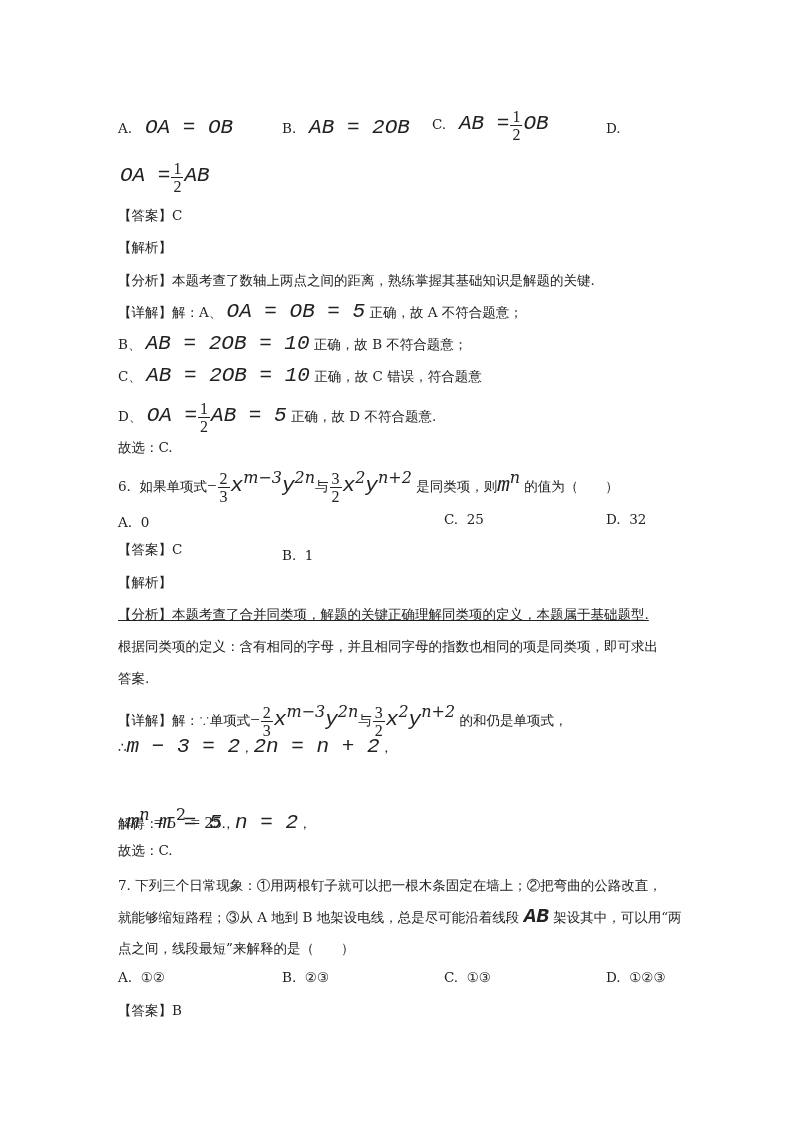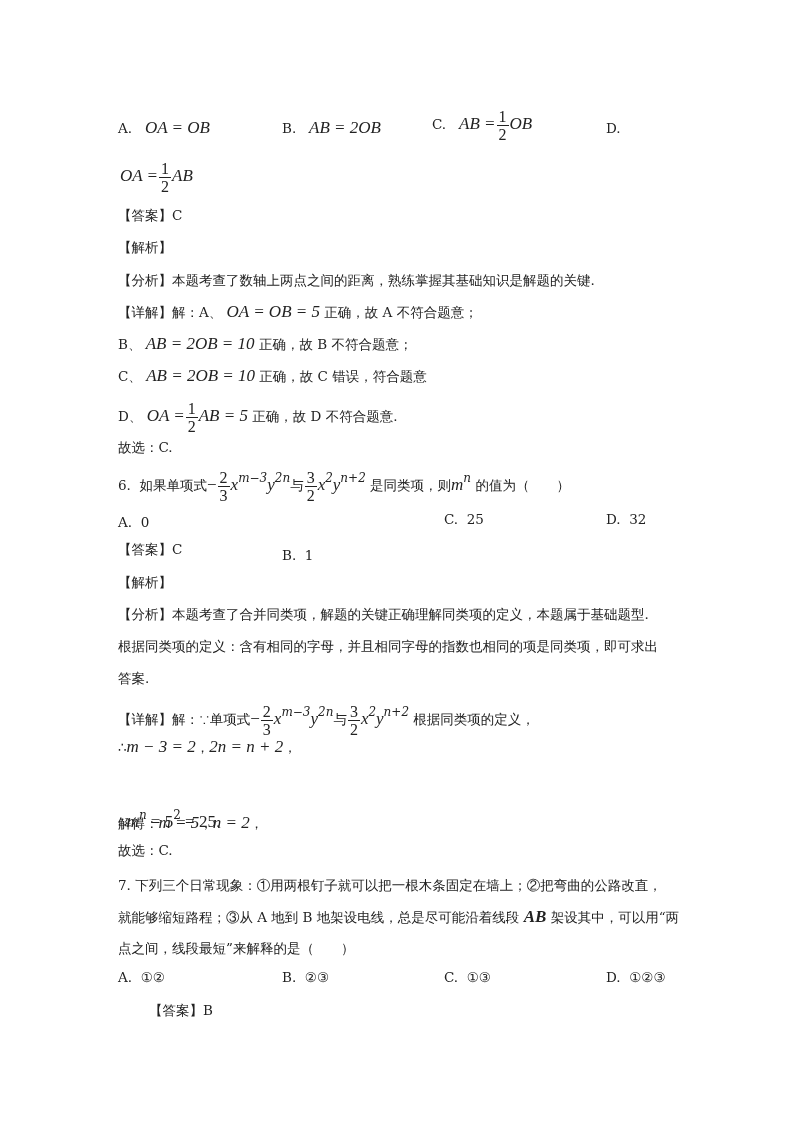--- a/index.html
+++ b/index.html
@@ -2,26 +2,26 @@
 <html><head>
   <meta charset="utf-8">
   <style>
     html, body { margin: 0; padding: 0; background: #ffffff; }
     body {
       width: 793px; height: 1122px; position: relative; overflow: hidden;
       font-family: "DejaVu Serif", "Liberation Serif", serif;
       color: #222; font-size: 13.5px;
     }
     .line { position: absolute; left: 118px; white-space: nowrap; line-height: 20px; }
-    .math { font-family: Liberation Serif, serif; font-style: italic; font-size: 17px; }
+    .math { font-family: Liberation Mono, monospace; font-style: italic; font-size: 21px; }
     .num { font-family: "Liberation Serif", "DejaVu Serif", serif; font-style: normal; font-size: 17px; }
     .frac { display: inline-block; vertical-align: middle; text-align: center; font-family: "Liberation Serif", serif; font-size: 16px; font-style: normal; line-height: 17px; margin: 0 1px; }
     .frac .n { display: block; border-bottom: 1px solid #222; padding: 0 2px; }
     .frac .d { display: block; padding: 0 2px; }
-    sup { font-size: 12px; font-style: italic; vertical-align: 8px; }
+    sup { font-size: 16px; font-style: italic; vertical-align: 8px; }
     .opt { position: absolute; white-space: nowrap; line-height: 20px; }
   </style>
 </head>
 <body>
 
 <div class="opt" style="left:118px; top:118px;">
   <span>A.</span>&nbsp;&nbsp;
   <span class="math">OA = OB</span>
 </div>
 <div class="opt" style="left:282px; top:118px;">
@@ -89,29 +89,29 @@
 </div>
 <div class="opt" style="left:606px; top:509px;">
   <span>D.</span>&nbsp;
   <span>32</span>
 </div>
 
 <div class="line" style="top:539px;">
   <span>【答案】</span><span>C</span>
 </div>
 <div class="line" style="top:572px;">【解析】</div>
-<div class="line" style="top:604px;">
+<div class="line" style="top:604px;text-decoration:underline;">
   <span>【分析】</span><span>本题考查了合并同类项，解题的关键正确理解同类项的定义，本题属于基础题型.</span>
 </div>
 <div class="line" style="top:636px;">根据同类项的定义：含有相同的字母，并且相同字母的指数也相同的项是同类项，即可求出</div>
 <div class="line" style="top:668px;">答案.</div>
 
 <div class="line" style="top:702px;">
   <span>【详解】</span><span>解：∵单项式</span><span class="num">−</span><span class="frac"><span class="n">2</span><span class="d">3</span></span><span class="math">x</span><sup>m−3</sup><span class="math">y</span><sup>2n</sup><span>与</span><span class="frac"><span class="n">3</span><span class="d">2</span></span><span class="math">x</span><sup>2</sup><span class="math">y</span><sup>n+2</sup>
-  <span>根据同类项的定义，</span>
+  <span>的和仍是单项式，</span>
 </div>
 
 <div class="line" style="top:737px;">
   <span>∴</span><span class="math">m − 3 = 2</span><span>，</span><span class="math">2n = n + 2</span><span>，</span>
 </div>
 <div class="line" style="top:813px;text-align:center;">
   <span>解得：</span><span class="math">m = 5</span><span>，</span><span class="math">n = 2</span><span>，</span>
 </div>
 <div class="line" style="top:805px;">
   <span>∴</span><span class="math">m</span><sup>n</sup><span class="num"> = 5</span><sup style="font-style:normal">2</sup><span class="num"> = 25</span><span>.</span>
@@ -135,15 +135,15 @@
   <span>②③</span>
 </div>
 <div class="opt" style="left:444px; top:967px;">
   <span>C.</span>&nbsp;
   <span>①③</span>
 </div>
 <div class="opt" style="left:606px; top:967px;">
   <span>D.</span>&nbsp;
   <span>①②③</span>
 </div>
-<div class="line" style="top:1000px;margin-left:31px;">
+<div class="line" style="top:1000px;">
   <span>【答案】</span><span>B</span>
 </div>
 
 </body></html>

